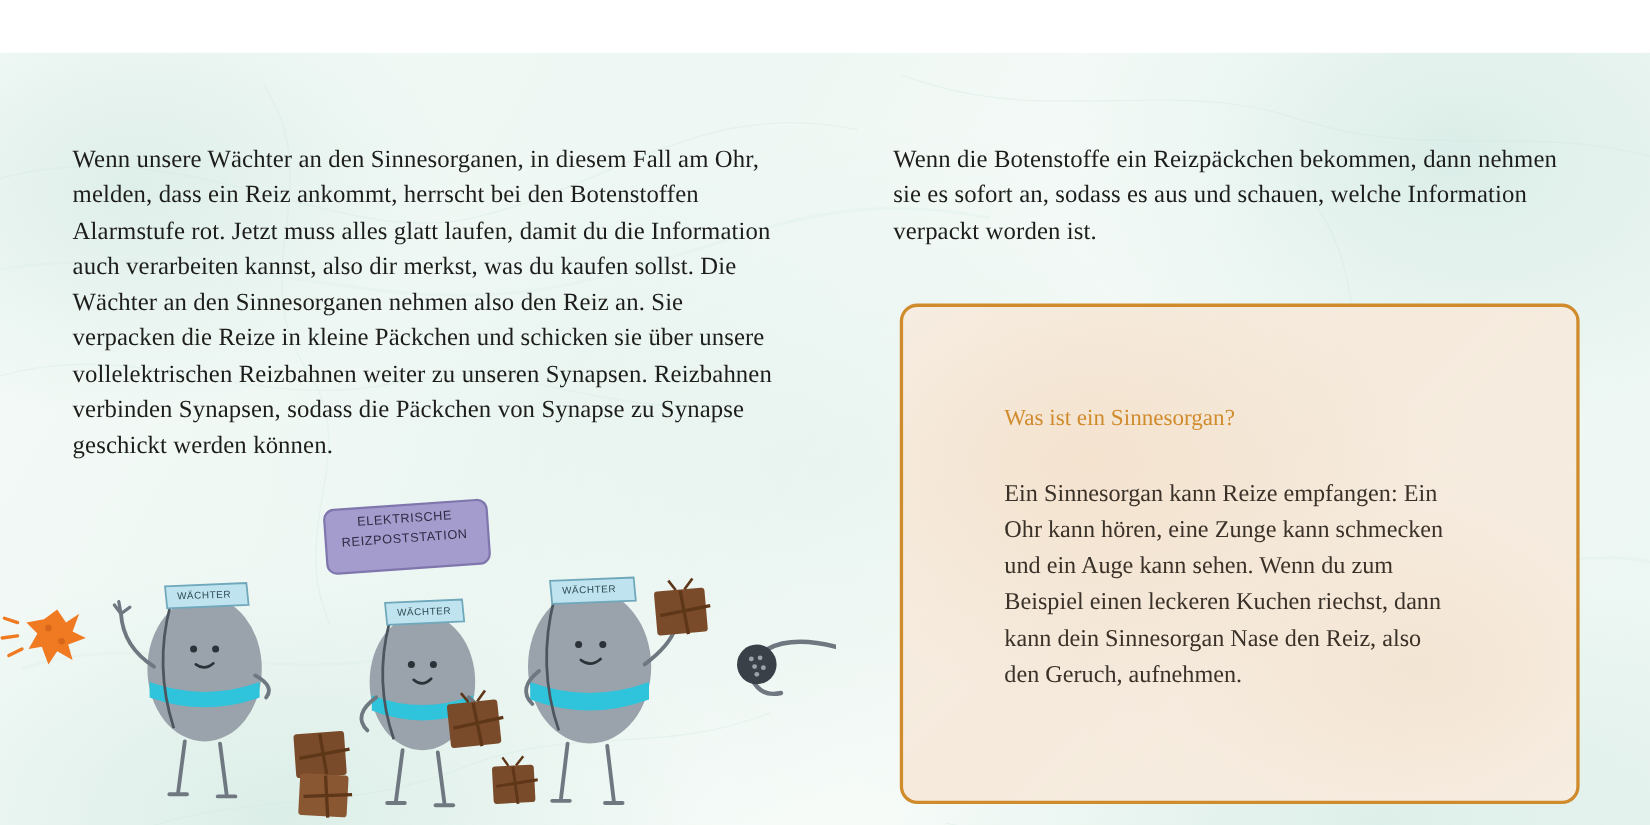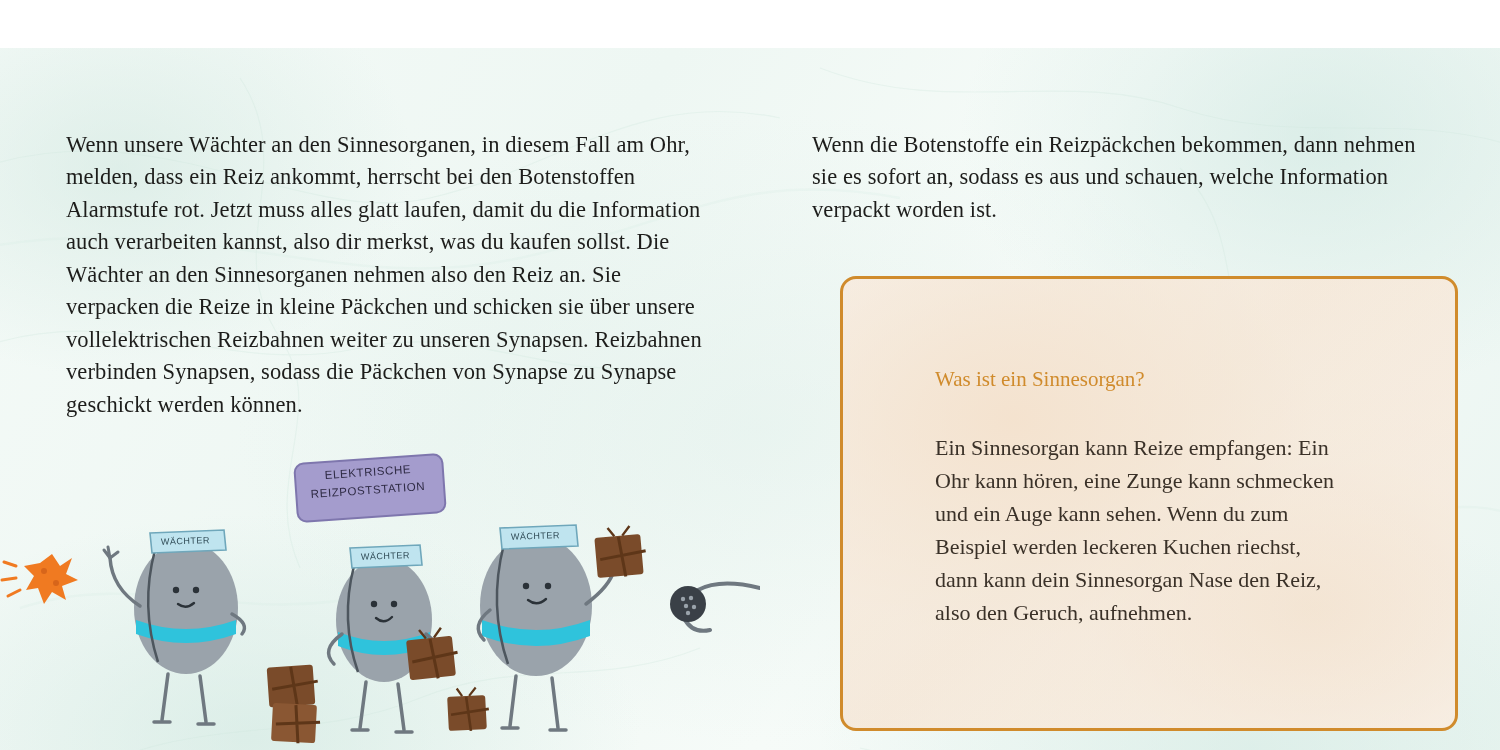--- a/index.html
+++ b/index.html
@@ -50,21 +50,21 @@
   .body-text {
     font-size: 22.5px;
     line-height: 32.5px;
     color: #1d1d1b;
     letter-spacing: 0.1px;
   }
 
   
   .callout {
     position: absolute;
-    left: 840px;
+    left: 818px;
     top: 228px;
     width: 618px;
     height: 455px;
     border: 3px solid #d08b2c;
     border-radius: 16px;
     background:
       radial-gradient(ellipse 300px 220px at 170px 140px, rgba(244,226,206,0.95) 0%, rgba(244,230,213,0.55) 60%, rgba(246,236,224,0.35) 100%),
       radial-gradient(ellipse 340px 240px at 470px 330px, rgba(242,224,203,0.9) 0%, rgba(246,234,221,0.4) 65%, rgba(248,240,231,0.25) 100%),
       linear-gradient(135deg, #f7efe5 0%, #f3e6d5 45%, #f8f1e8 100%);
     box-sizing: border-box;
@@ -156,21 +156,21 @@
     <p class="body-text">Wenn unsere Wächter an den Sinnesorganen, in diesem Fall am Ohr, melden, dass ein Reiz ankommt, herrscht bei den Botenstoffen Alarmstufe rot. Jetzt muss alles glatt laufen, damit du die Information auch verarbeiten kannst, also dir merkst, was du kaufen sollst. Die Wächter an den Sinnesorganen nehmen also den Reiz an. Sie verpacken die Reize in kleine Päckchen und schicken sie über unsere vollelektrischen Reizbahnen weiter zu unseren Synapsen. Reizbahnen verbinden Synapsen, sodass die Päckchen von Synapse zu Synapse geschickt werden können.</p>
   </div>
 
   <div class="col-right">
     <p class="body-text">Wenn die Botenstoffe ein Reizpäckchen bekommen, dann nehmen sie es sofort an, sodass es aus und schauen, welche Information verpackt worden ist.</p>
   </div>
 
   <div class="callout">
     <div class="callout-inner">
       <p class="callout-title">Was ist ein Sinnesorgan?</p>
-      <p class="callout-body">Ein Sinnesorgan kann Reize empfangen: Ein Ohr kann hören, eine Zunge kann schmecken und ein Auge kann sehen. Wenn du zum Beispiel werden leckeren Kuchen riechst, dann kann dein Sinnesorgan Nase den Reiz, also den Geruch, aufnehmen.</p>
+      <p class="callout-body">Ein Sinnesorgan kann Reize empfangen: Ein Ohr kann hören, eine Zunge kann schmecken und ein Auge kann sehen. Wenn du zum Beispiel einen leckeren Kuchen riechst, dann kann dein Sinnesorgan Nase den Reiz, also den Geruch, aufnehmen.</p>
     </div>
   </div>
 
   <div class="illustration">
 
     <svg width="760" height="330" viewBox="0 0 760 330">
 
       <g>
         <path d="M40,125 L52,116 L60,128 L72,120 L66,136 L78,142 L62,148 L66,162 L52,154 L44,166 L38,150 L26,152 L34,138 L24,128 Z" fill="#f07a21"></path>
         <circle cx="44" cy="133" r="3" fill="#d7651a"></circle>

